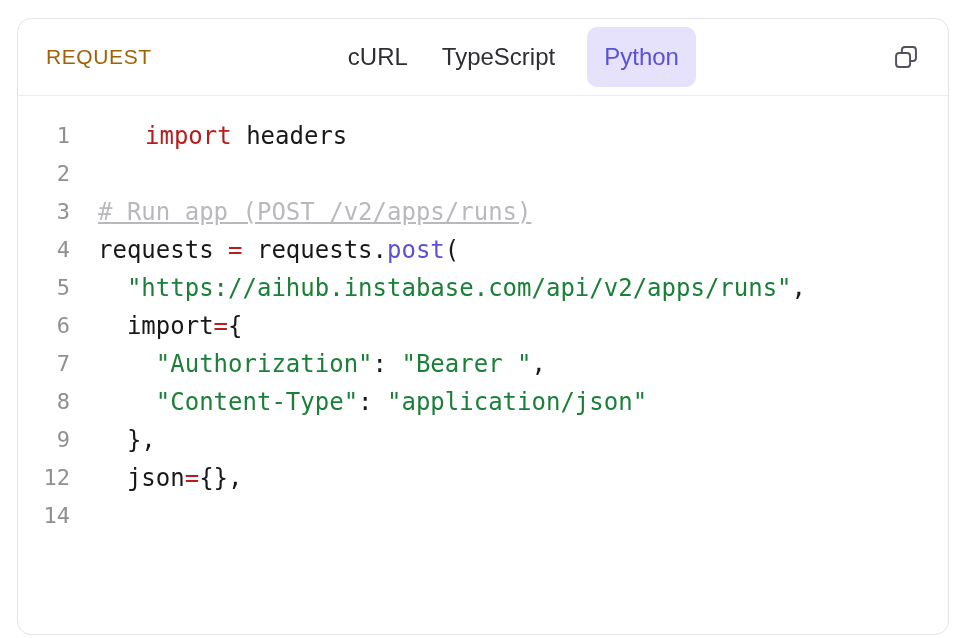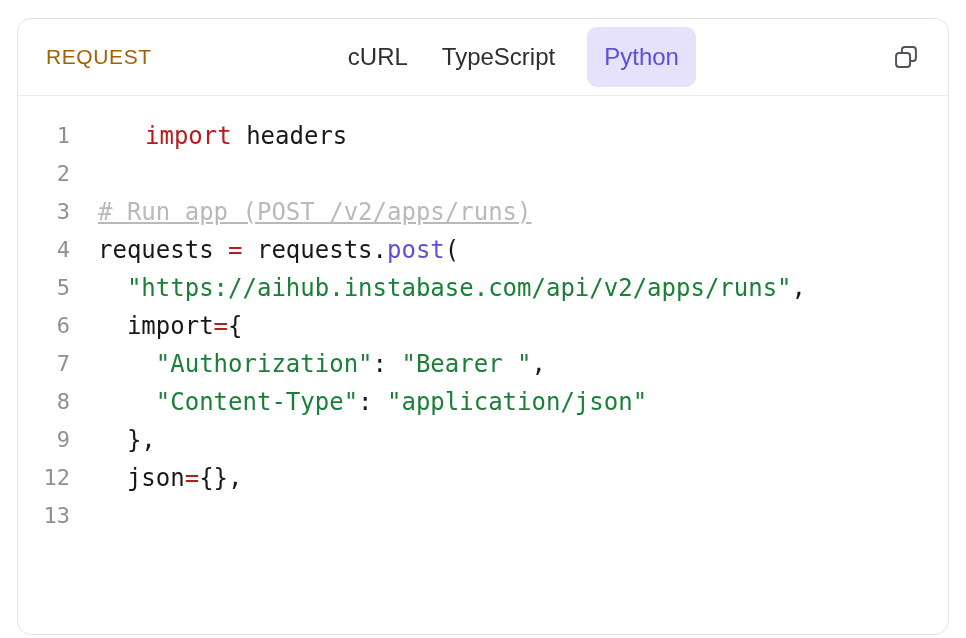--- a/index.html
+++ b/index.html
@@ -116,16 +116,16 @@
         <div class="code-line"><span class="ln">1</span><span class="code-content"><span class="tok-kw">import</span><span class="tok-pl"> headers</span></span></div>
         <div class="code-line"><span class="ln">2</span><span class="code-content">&nbsp;</span></div>
         <div class="code-line"><span class="ln">3</span><span class="code-content"><span class="tok-cm"># Run app (POST /v2/apps/runs)</span></span></div>
         <div class="code-line"><span class="ln">4</span><span class="code-content"><span class="tok-pl">requests </span><span class="tok-op">=</span><span class="tok-pl"> requests.</span><span class="tok-fn">post</span><span class="tok-pl">(</span></span></div>
         <div class="code-line"><span class="ln">5</span><span class="code-content"><span class="tok-pl">  </span><span class="tok-str">"https://aihub.instabase.com/api/v2/apps/runs"</span><span class="tok-pl">,</span></span></div>
         <div class="code-line"><span class="ln">6</span><span class="code-content"><span class="tok-pl">  import</span><span class="tok-op">=</span><span class="tok-pl">{</span></span></div>
         <div class="code-line"><span class="ln">7</span><span class="code-content"><span class="tok-pl">    </span><span class="tok-str">"Authorization"</span><span class="tok-pl">: </span><span class="tok-str">"Bearer "</span><span class="tok-pl">,</span></span></div>
         <div class="code-line"><span class="ln">8</span><span class="code-content"><span class="tok-pl">    </span><span class="tok-str">"Content-Type"</span><span class="tok-pl">: </span><span class="tok-str">"application/json"</span></span></div>
         <div class="code-line"><span class="ln">9</span><span class="code-content"><span class="tok-pl">  },</span></span></div>
         <div class="code-line"><span class="ln">12</span><span class="code-content"><span class="tok-pl">  json</span><span class="tok-op">=</span><span class="tok-pl">{},</span></span></div>
-        <div class="code-line"><span class="ln">13</span></div>
+        <div class="code-line"><span class="ln">14</span></div>
       </div>
   </div>
 </div>
 
 </body></html>

